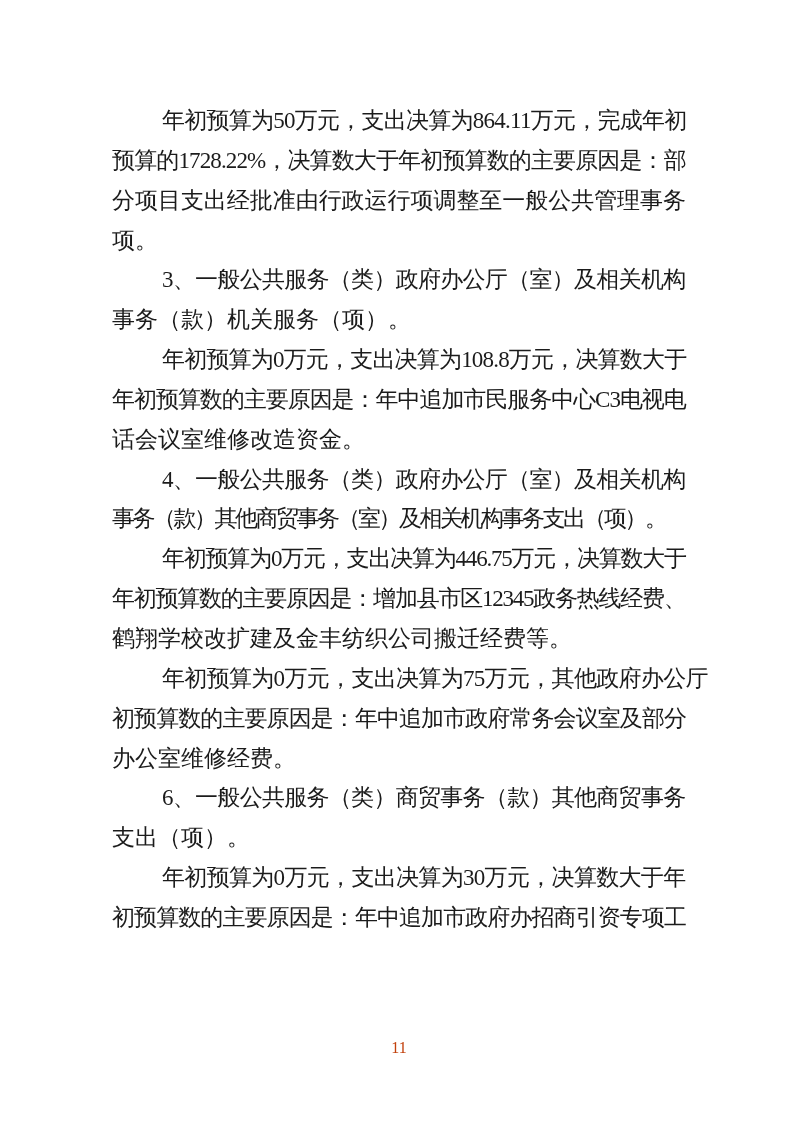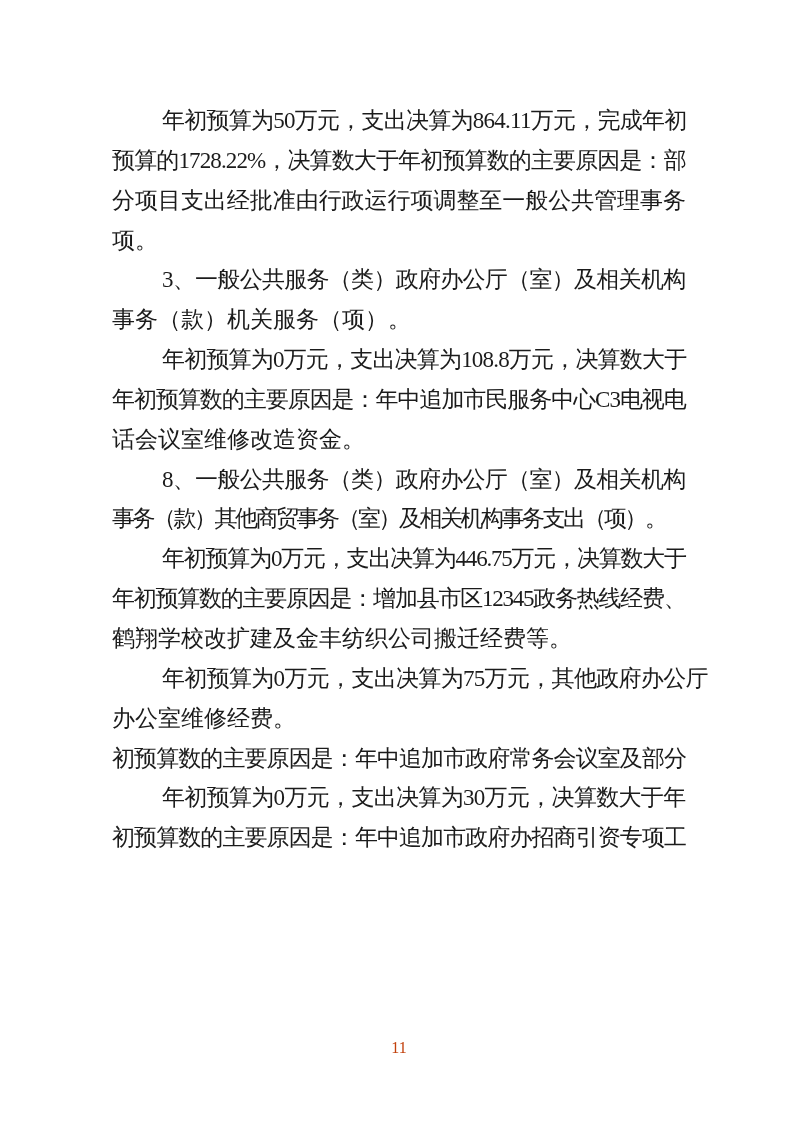--- a/index.html
+++ b/index.html
@@ -67,37 +67,41 @@
       <div class="line">事务（款）机关服务（项）。</div>
     </div>
 
     <div class="para">
       <div class="line indent full" style="letter-spacing: -0.81px;">年初预算为0万元，支出决算为108.8万元，决算数大于</div>
       <div class="line full" style="letter-spacing: -1.04px;">年初预算数的主要原因是：年中追加市民服务中心C3电视电</div>
       <div class="line">话会议室维修改造资金。</div>
     </div>
 
     <div class="para">
-      <div class="line indent full" style="letter-spacing: -0.71px;">8、一般公共服务（类）政府办公厅（室）及相关机构</div>
+      <div class="line indent full" style="letter-spacing: -0.71px;">4、一般公共服务（类）政府办公厅（室）及相关机构</div>
       <div class="line full" style="letter-spacing: -2.5px;">事务（款）其他商贸事务（室）及相关机构事务支出（项）。</div>
     </div>
 
     <div class="para">
       <div class="line indent full" style="letter-spacing: -1.21px;">年初预算为0万元，支出决算为446.75万元，决算数大于</div>
       <div class="line full" style="letter-spacing: -1.24px;">年初预算数的主要原因是：增加县市区12345政务热线经费、</div>
       <div class="line">鹤翔学校改扩建及金丰纺织公司搬迁经费等。</div>
     </div>
 
 
     <div class="para">
       <div class="line indent full" style="letter-spacing: -0.68px;">年初预算为0万元，支出决算为75万元，其他政府办公厅</div>
+      <div class="line full" style="letter-spacing: -0.92px;">初预算数的主要原因是：年中追加市政府常务会议室及部分</div>
       <div class="line">办公室维修经费。</div>
-      <div class="line full" style="letter-spacing: -0.92px;">初预算数的主要原因是：年中追加市政府常务会议室及部分</div>
     </div>
 
+    <div class="para">
+      <div class="line indent full" style="letter-spacing: -0.71px;">6、一般公共服务（类）商贸事务（款）其他商贸事务</div>
+      <div class="line">支出（项）。</div>
+    </div>
 
     <div class="para">
       <div class="line indent full" style="letter-spacing: -0.68px;">年初预算为0万元，支出决算为30万元，决算数大于年</div>
       <div class="line full" style="letter-spacing: -0.92px;">初预算数的主要原因是：年中追加市政府办招商引资专项工</div>
     </div>
 
   </div>
 
   <div class="pageno">11</div>
 </div>

